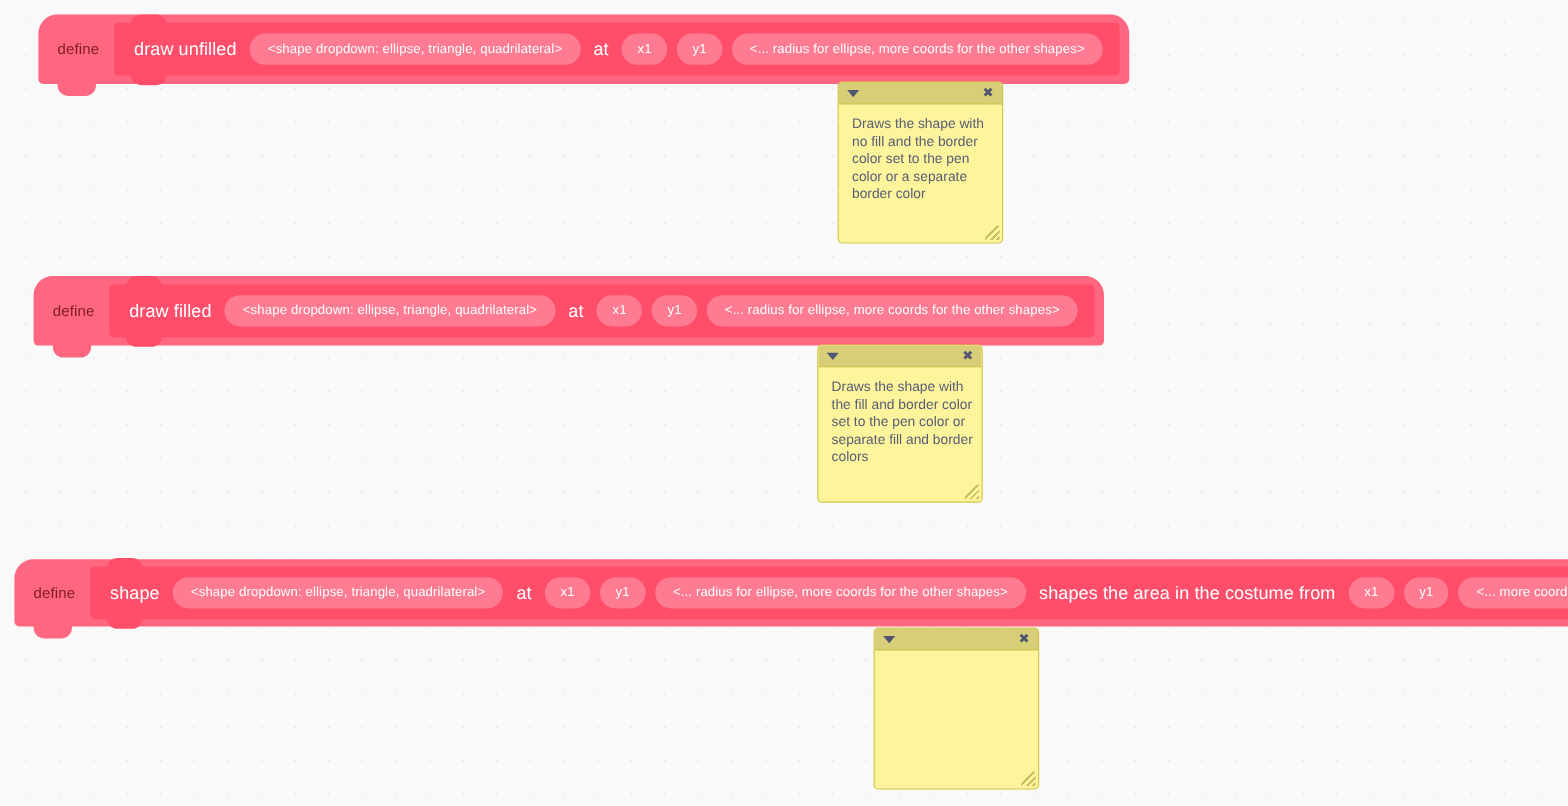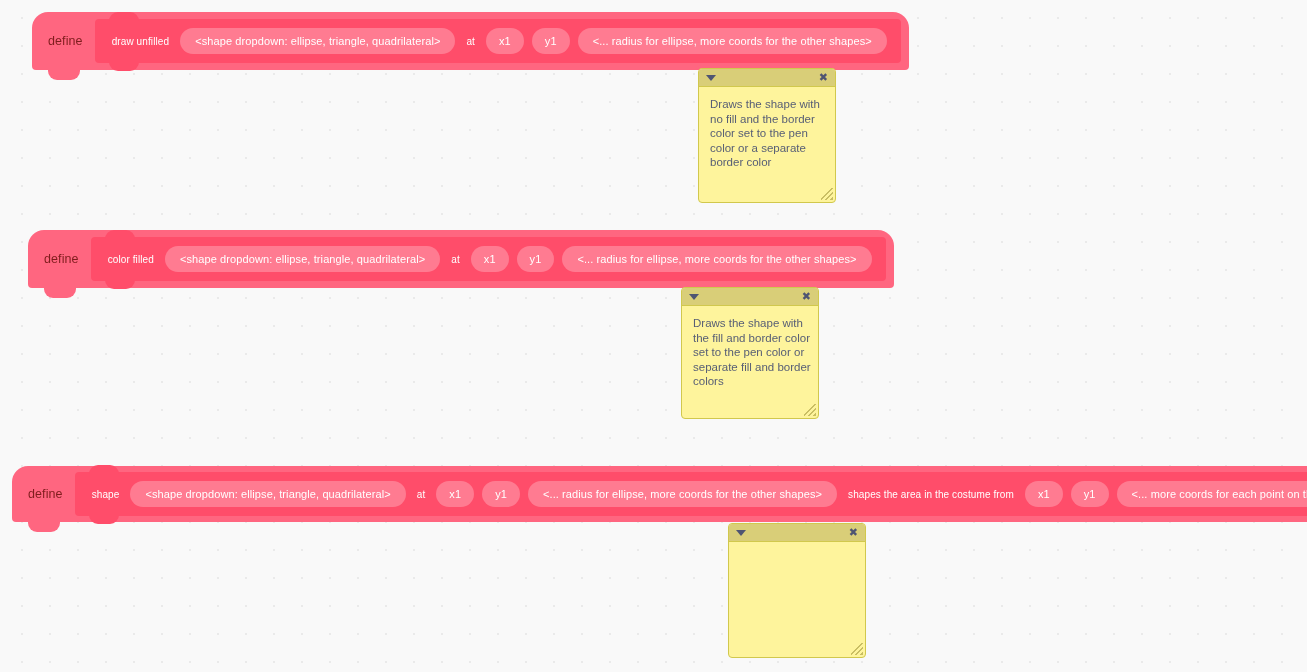--- a/index.html
+++ b/index.html
@@ -88,21 +88,21 @@
     left: 14px;
     bottom: -8px;
     width: 30px;
     height: 10px;
     background: #FF4D6A;
     border-radius: 0 0 9px 9px;
   }
 
   .proto-text {
     color: #FFFFFF;
-    font-size: 10px;
+    font-size: 15px;
     font-weight: 500;
     white-space: nowrap;
     padding: 0 7px;
     letter-spacing: 0.1px;
   }
 
   
   .arg-pill {
     display: inline-flex;
     align-items: center;
@@ -206,21 +206,21 @@
       <span class="comment-arrow"></span>
       <span class="comment-close">✖</span>
     </div>
     <div class="comment-body">Draws the shape with no fill and the border color set to the pen color or a separate border color</div>
     <div class="comment-resize"></div>
   </div>
 
   <div class="define-block" style="left:28px; top:230px; height:58px;">
     <span class="define-label">define</span>
     <div class="proto-block">
-      <span class="proto-text">color filled</span>
+      <span class="proto-text">draw filled</span>
       <span class="arg-pill wide">&lt;shape dropdown: ellipse, triangle, quadrilateral&gt;</span>
       <span class="proto-text">at</span>
       <span class="arg-pill">x1</span>
       <span class="arg-pill">y1</span>
       <span class="arg-pill wide">&lt;... radius for ellipse, more coords for the other shapes&gt;</span>
     </div>
   </div>
 
   <div class="comment" style="left:681px; top:287px; width:138px; height:132px;">
     <div class="comment-header">

